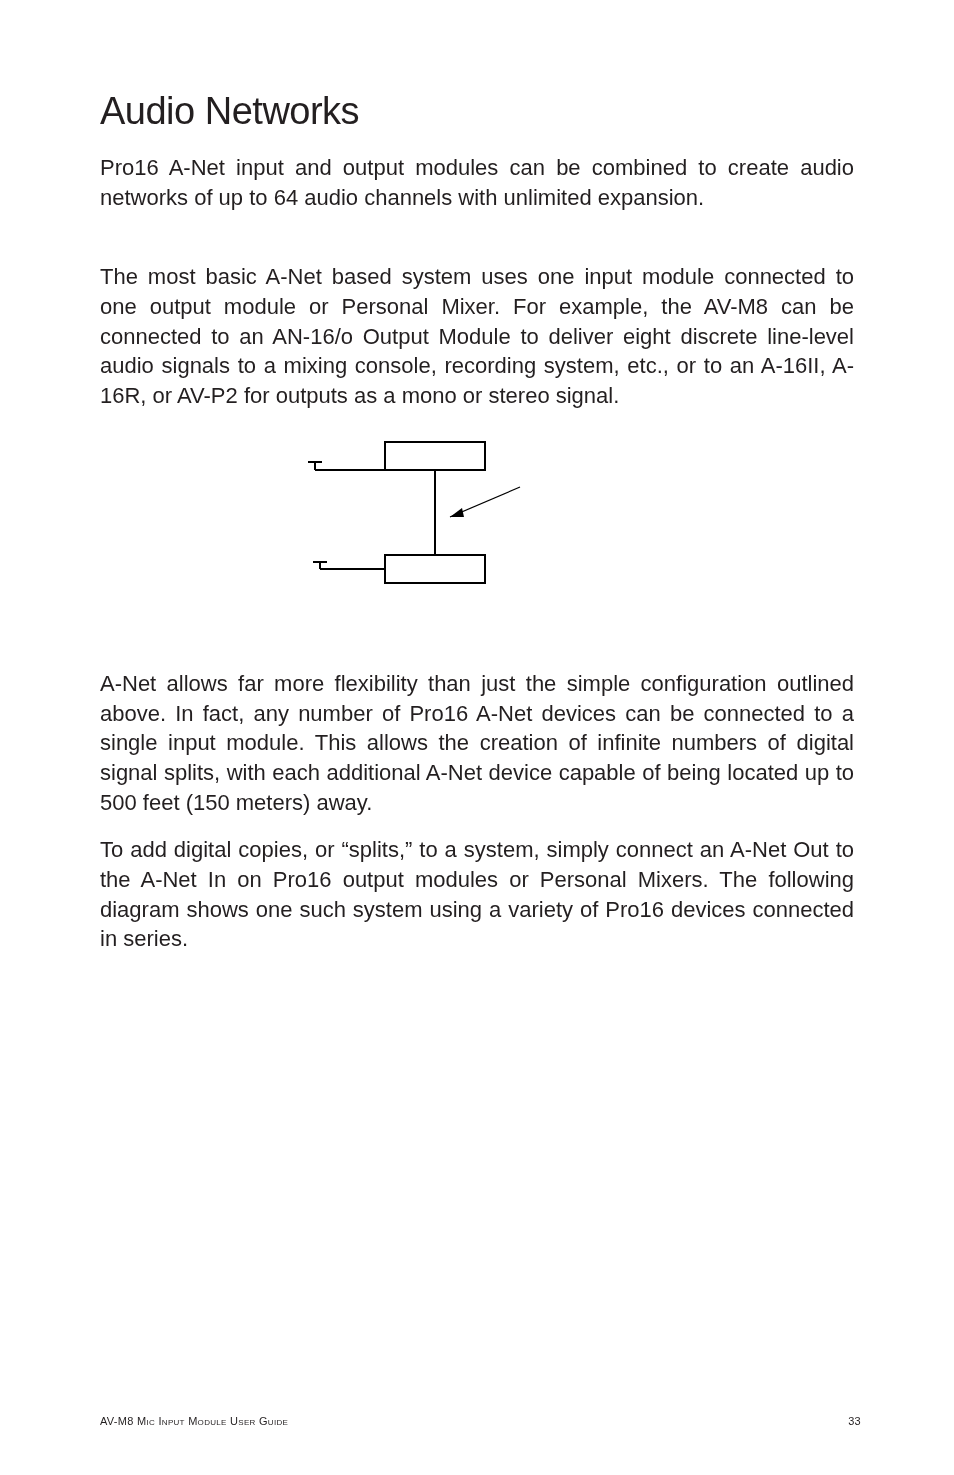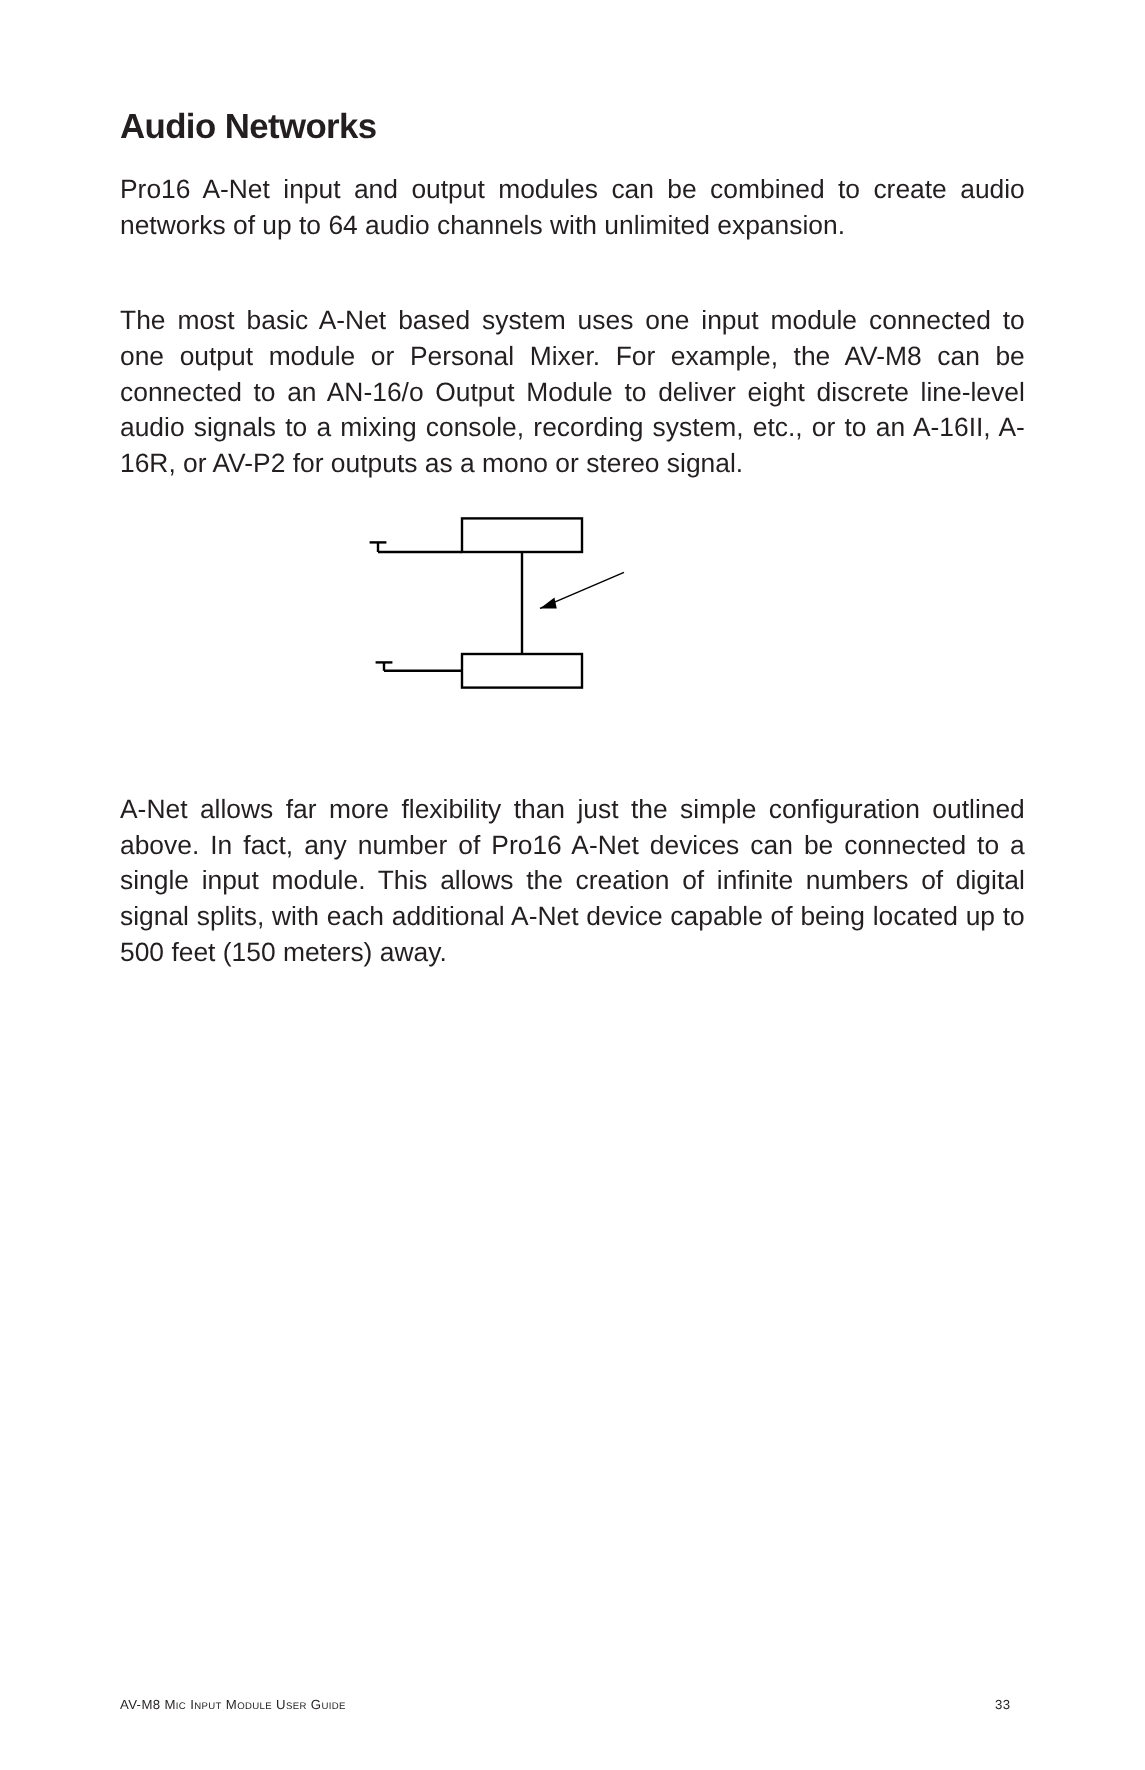--- a/index.html
+++ b/index.html
@@ -11,22 +11,22 @@
       width: 954px;
       height: 1475px;
       background: #ffffff;
       padding: 90px 100px 50px 100px;
       font-family: 'Myriad Pro', 'Segoe UI', Arial, sans-serif;
       color: #231f20;
       position: relative;
     }
     h1 {
       font-family: 'Arial Narrow', 'Helvetica Neue Condensed', Arial, sans-serif;
-      font-weight: bold;
-      font-size: 29px;
+      font-weight: normal;
+      font-size: 38px;
       font-stretch: condensed;
       margin-bottom: 20px;
       letter-spacing: -0.5px;
     }
     p.body {
       font-size: 22px;
       line-height: 1.35;
       margin-bottom: 18px;
       text-align: justify;
     }
@@ -39,21 +39,21 @@
     .caption {
       font-size: 16px;
       line-height: 1.35;
       margin: 10px 0 0 70px;
       width: 560px;
     }
     .footer {
       position: absolute;
       bottom: 48px;
       left: 100px;
-      right: 112px;
+      right: 93px;
       display: flex;
       justify-content: space-between;
       font-size: 11px;
       font-variant: small-caps;
       letter-spacing: 0.3px;
       color: #231f20;
     }
     svg text {
       font-family: 'Myriad Pro', 'Segoe UI', Arial, sans-serif;
     }
@@ -97,18 +97,19 @@
       <line x1="143" y1="127" x2="157" y2="127" stroke="#000" stroke-width="2"></line>
       <text x="0" y="160" font-size="18" text-anchor="start"></text>
     </svg>
   </div>
 
   <p class="caption"></p>
 </div>
 
 <div class="section" style="margin-top:60px;">
   <p class="body">A-Net allows far more flexibility than just the simple configuration outlined above. In fact, any number of Pro16 A-Net devices can be connected to a single input module. This allows the creation of infinite numbers of digital signal splits, with each additional A-Net device capable of being located up to 500 feet (150 meters) away.</p>
+  <p class="body">To add digital copies, or “splits,” to a system, simply connect an A-Net Out to the A-Net In on Pro16 output modules or Personal Mixers. The following diagram shows one such system using a variety of Pro16 devices connected in series.</p>
 </div>
 
 <div class="footer">
   <span>AV-M8 Mic Input Module User Guide</span>
   <span>33</span>
 </div>
 
 </body></html>

